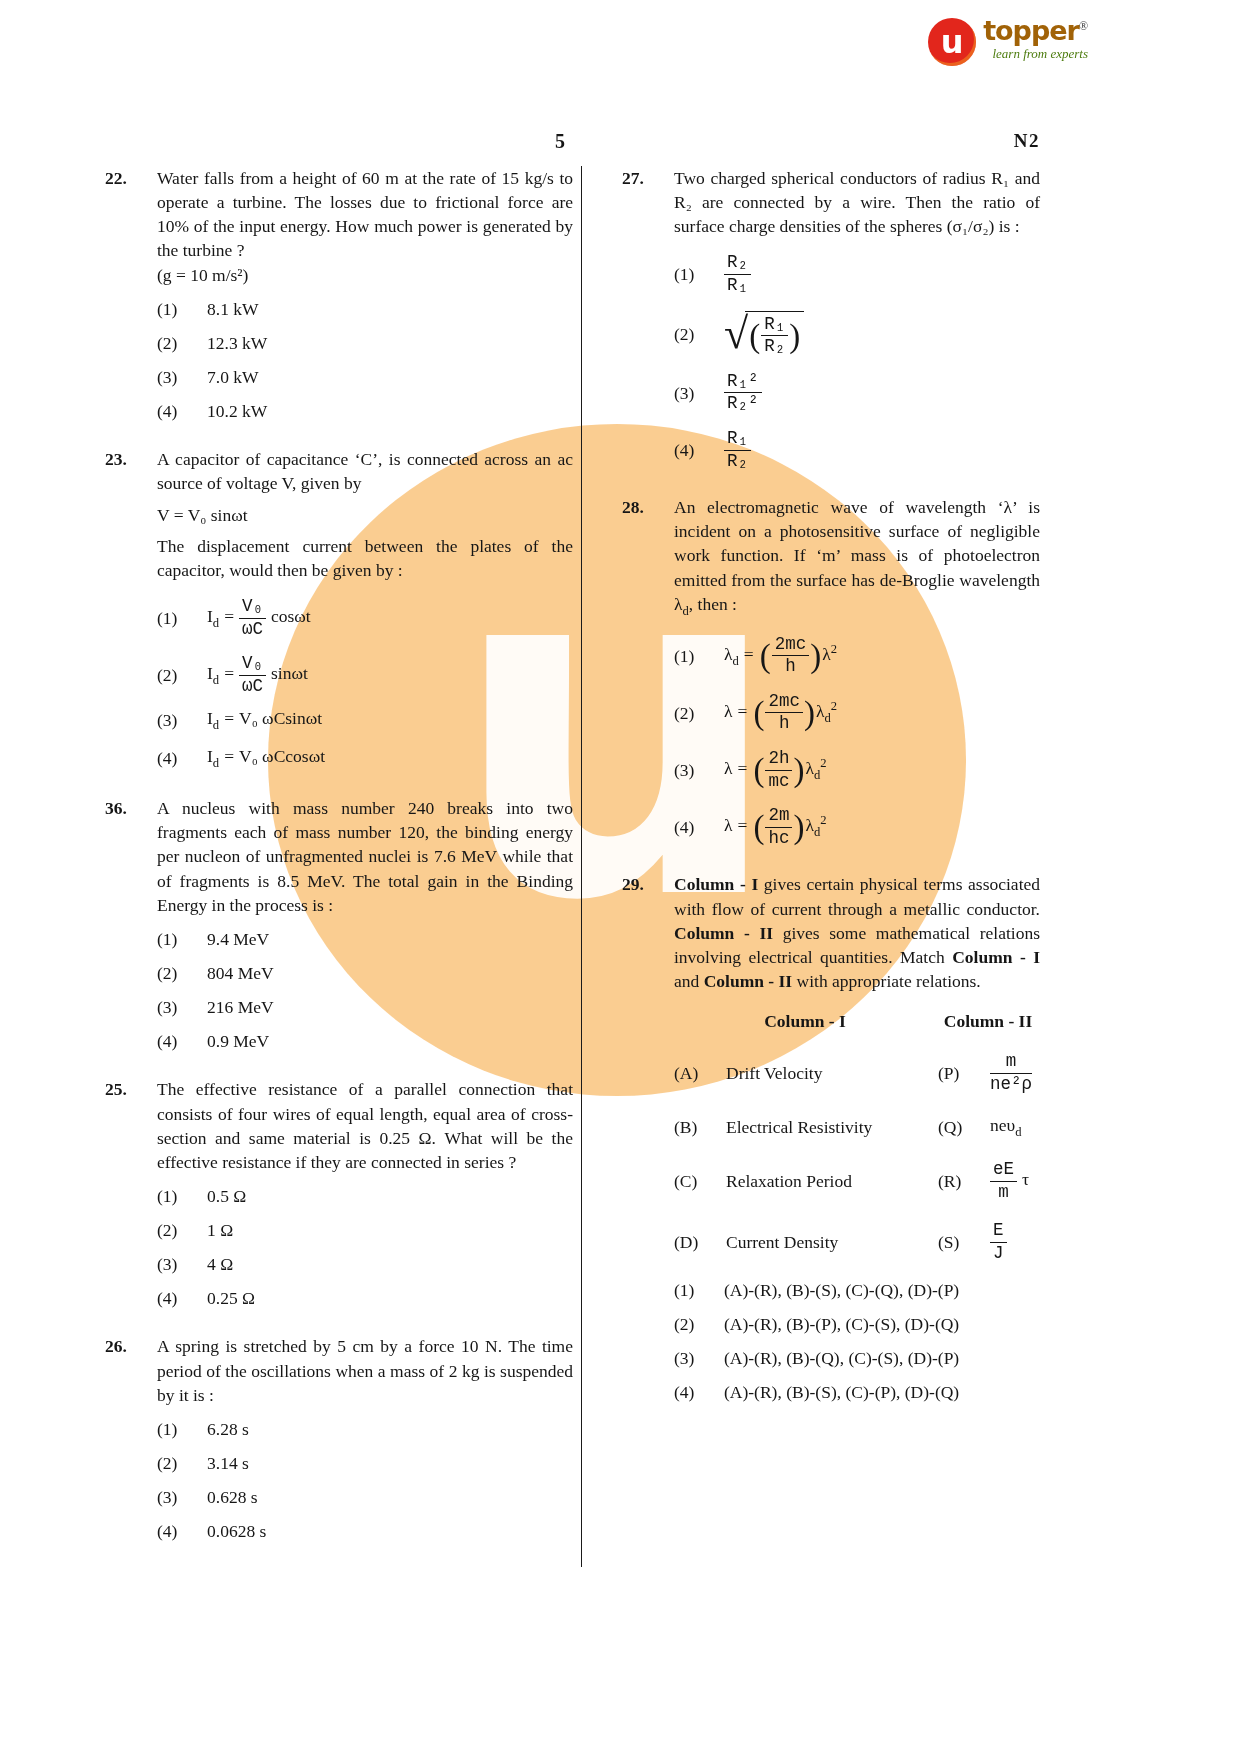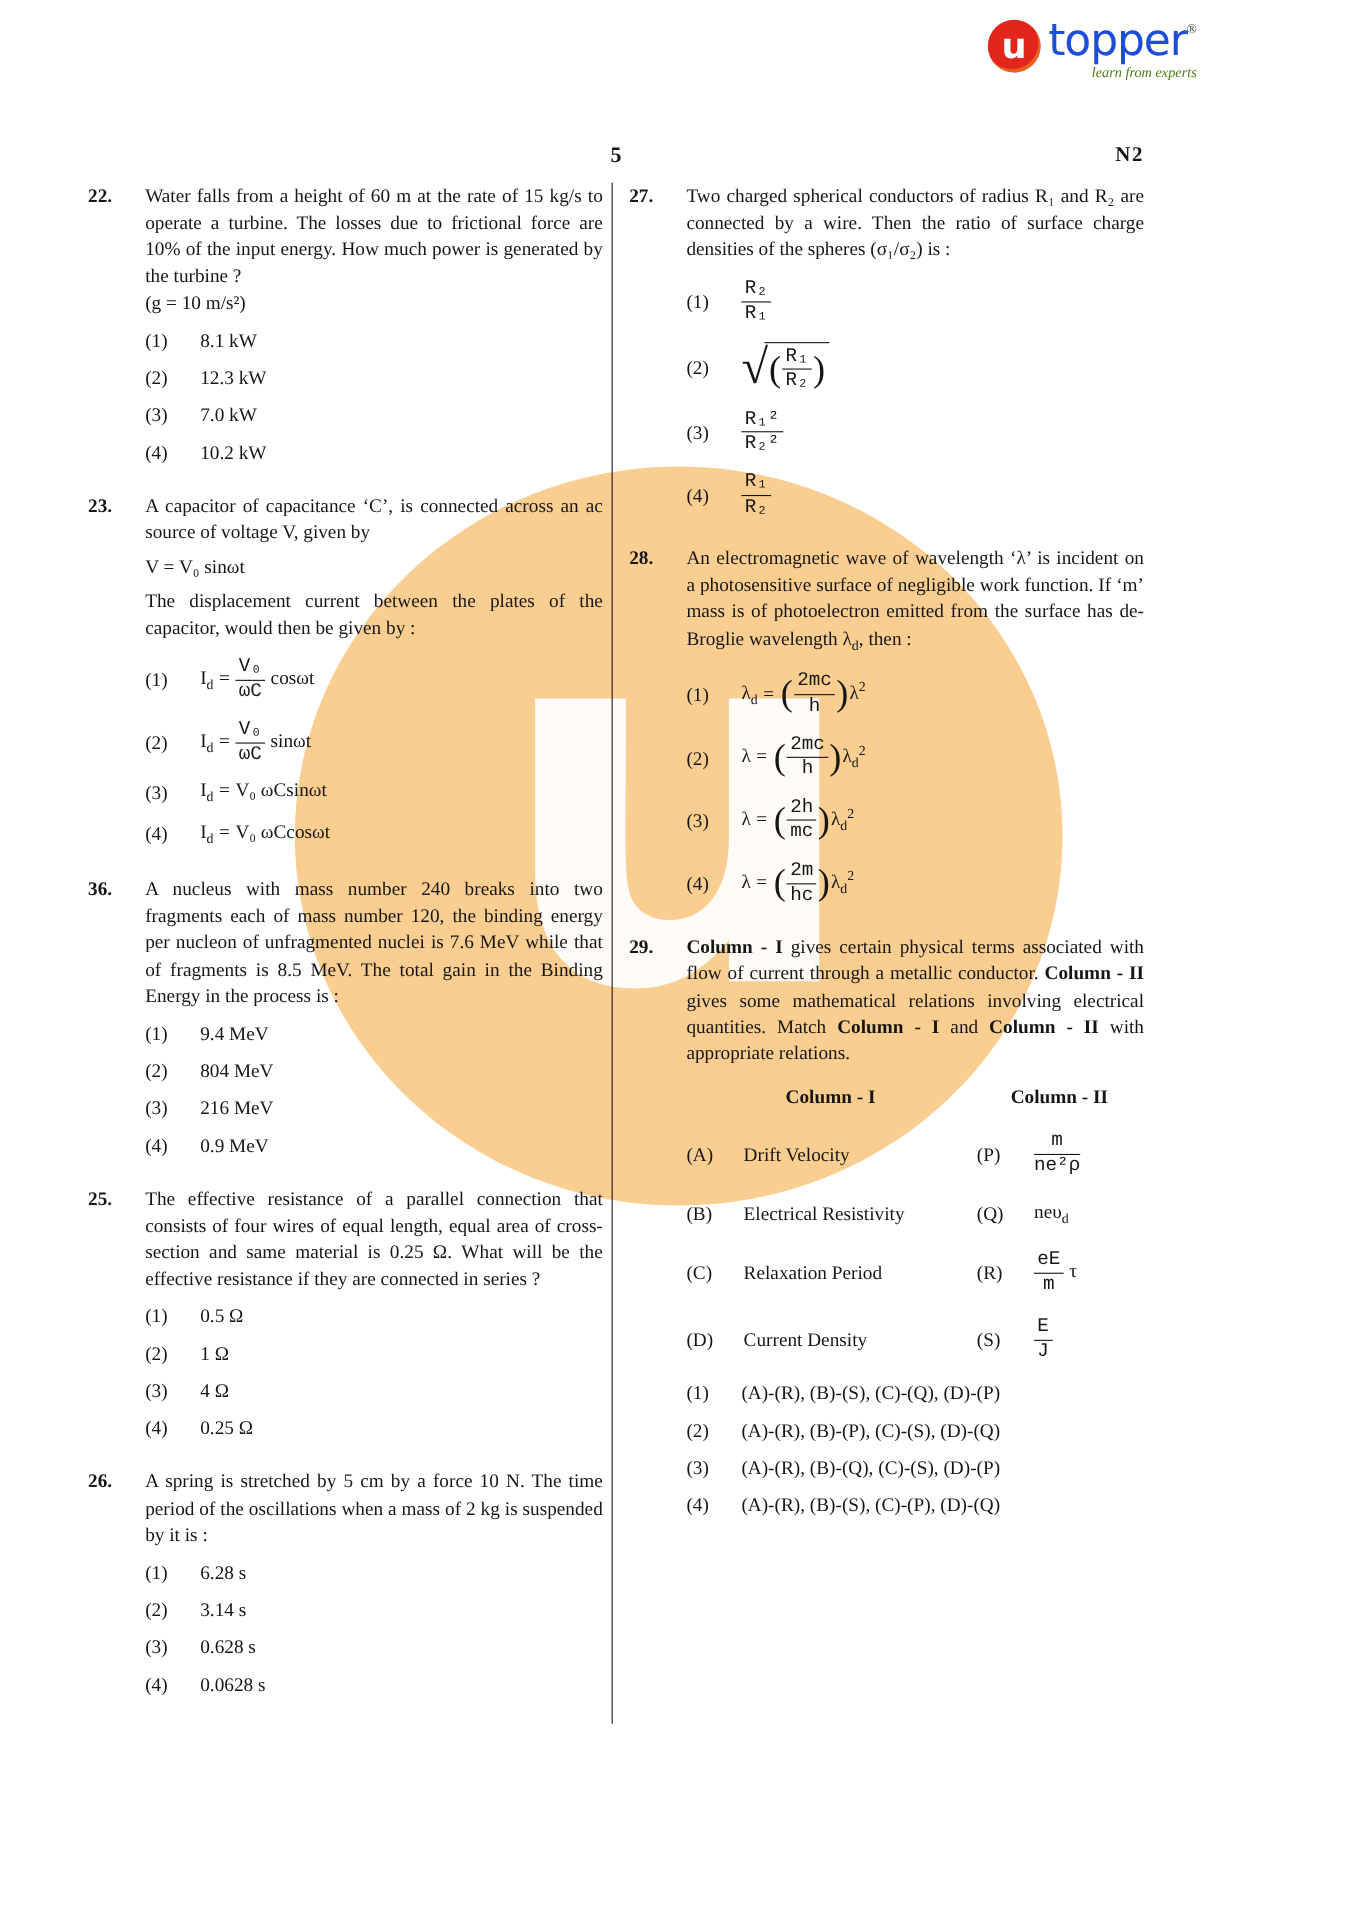--- a/index.html
+++ b/index.html
@@ -10,32 +10,32 @@
     background:rgba(245,160,44,0.52);z-index:0;display:flex;align-items:center;justify-content:center;}
   .wletter{font-family:"DejaVu Sans",sans-serif;font-weight:bold;font-size:470px;line-height:1;
     color:rgba(255,255,255,0.92);transform:translateY(-30px);}
 
   
   .logo{position:absolute;top:18px;right:152px;display:flex;align-items:flex-start;gap:7px;z-index:2;}
   .logo-mark{width:48px;height:48px;border-radius:50%;background:#e2261c;color:#fff;display:flex;align-items:center;justify-content:center;
     font-family:"DejaVu Sans",sans-serif;font-weight:bold;font-size:32px;line-height:1;box-shadow:inset -2px -3px 0 rgba(243,146,32,0.55);}
   .logo-right{display:flex;flex-direction:column;align-items:flex-end;}
   .logo-brandline{display:flex;align-items:flex-start;}
-  .logo-brand{font-family:"DejaVu Sans",sans-serif;font-weight:normal;font-size:40px;line-height:0.95;color:#1d4ed8;letter-spacing:-1px;}
+  .logo-brand{font-family:"DejaVu Sans",sans-serif;font-weight:bold;font-size:27px;line-height:0.95;color:#a16207;letter-spacing:-1px;}
   .logo-reg{font-size:12px;color:#3c3c3e;margin-top:1px;}
   .logo-tagline{font-style:italic;font-size:13px;color:#4d7c0f;margin-top:2px;}
 
   
   .header{position:relative;z-index:1;margin:130px 0 10px 80px;width:960px;height:26px;}
   .pageno{position:absolute;top:0;left:50%;transform:translateX(-50%);font-weight:bold;font-size:20px;}
   .papercode{position:absolute;top:0;right:0;font-weight:bold;font-size:19px;letter-spacing:1.5px;}
 
   
   .columns{position:relative;z-index:1;margin-left:80px;width:960px;display:flex;align-items:stretch;}
-  .col{line-height:1.38;}
+  .col{line-height:1.38;margin-left:25px;}
   .col.left{width:468px;padding-right:8px;}
   .divider{border-left:1.6px solid #1a1a1a;}
   .col.right{flex:1;padding-left:15px;}
 
   .question{display:flex;margin-bottom:24px;}
   .qnum{width:52px;flex:none;font-weight:bold;}
   .qbody{flex:1;min-width:0;}
   .qtext{text-align:justify;}
   .fline{margin:7px 0;}
 

